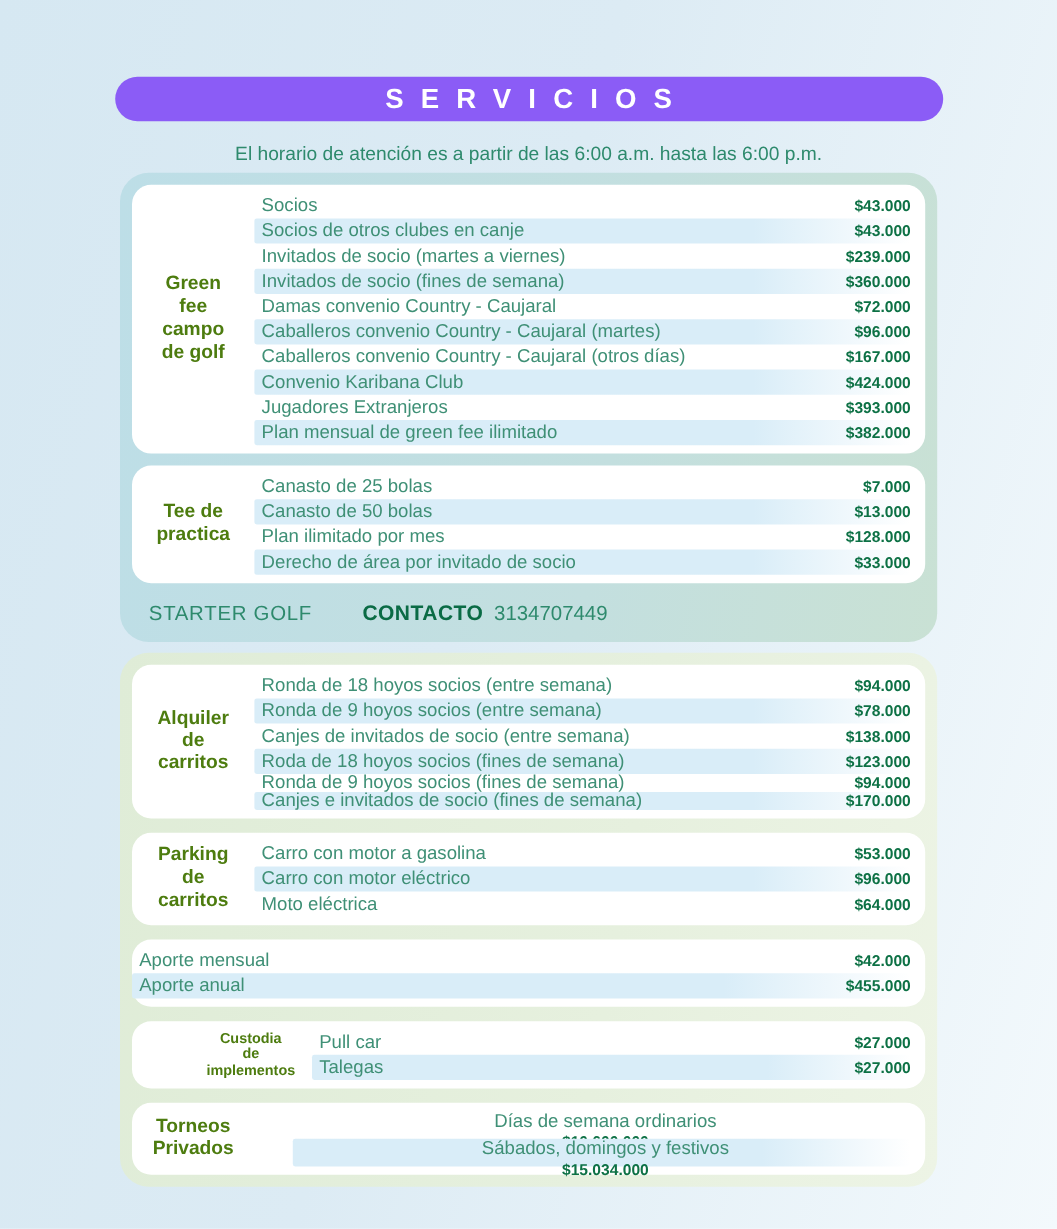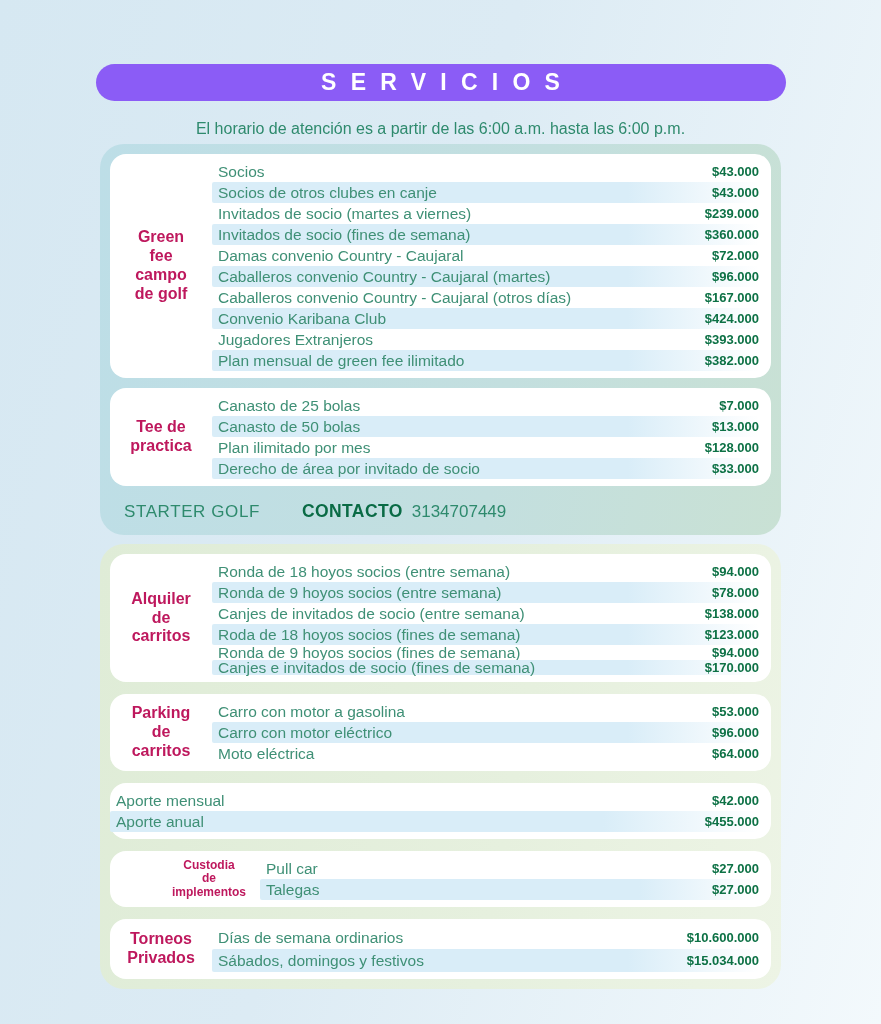--- a/index.html
+++ b/index.html
@@ -37,35 +37,35 @@
     background:linear-gradient(100deg,#dfecd7 0%,#e6f0de 60%,#edf4e5 100%);
   }
 
   
   .card{
     background:#ffffff;border-radius:16px;
     display:flex;align-items:stretch;
     margin-bottom:10px;
   }
   .group-bottom .card{margin-bottom:12px;}
-  .group .card:last-of-type{margin-bottom:0;}
+  .group .card:last-of-type{margin-bottom:0;gap:32px;}
   .cat{
     width:102px;flex:0 0 102px;
     display:flex;align-items:center;justify-content:center;
     text-align:center;white-space:pre-line;
-    color:#be185d;font-weight:bold;font-size:16px;line-height:1.18;
+    color:#4d7c0f;font-weight:bold;font-size:16px;line-height:1.18;
   }
   .cat-small{font-size:12px;line-height:1.1;margin-left:48px;}
   .rows{flex:1;display:flex;flex-direction:column;justify-content:center;padding:7px 12px 7px 0;}
   .row{
     display:flex;align-items:center;height:21px;
     padding-left:6px;border-radius:2px;
   }
   .rows-roomy .row:nth-child(n+5){height:15px;}
-  .card-torneos .row{height:23px;}
+  .card-torneos .row{height:23px;flex-direction:column;}
   .row.striped{
     background:linear-gradient(90deg,#d9edf8 0%,#d9edf8 76%,rgba(217,237,248,0) 100%);
   }
   .svc{flex:1;color:#3f9076;font-size:15.5px;}
   .price{color:#0d7145;font-weight:bold;font-size:13px;white-space:nowrap;text-align:right;}
 
   
   .starter{
     display:flex;align-items:baseline;
     padding:5px 0 3px 14px;

